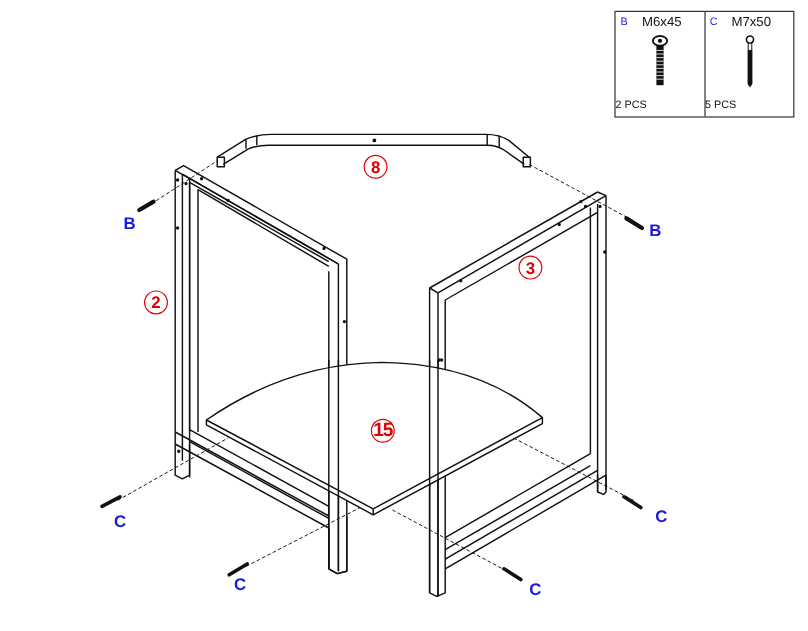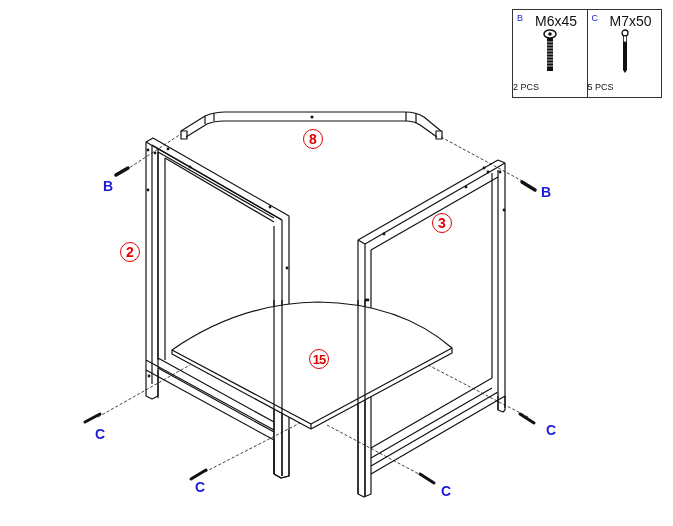--- a/index.html
+++ b/index.html
@@ -2,25 +2,25 @@
 <html><head>
 <meta charset="utf-8">
 <style>
   html, body { margin:0; padding:0; background:#ffffff; }
   body { width:673px; height:526px; position:relative; overflow:hidden; font-family:"Liberation Sans", sans-serif; }
   #diagram { position:absolute; left:0; top:0; }
   .parts-box { position:absolute; left:512px; top:9px; width:150px; height:89px; border:1px solid #333; display:flex; box-sizing:border-box; }
   .parts-cell { flex:1; position:relative; }
   .parts-cell + .parts-cell { border-left:1px solid #333; }
   .cell-letter { position:absolute; left:4px; top:3px; font-size:9px; color:#1a1adb; }
-  .cell-size { position:absolute; left:22px; top:3px; font-size:14px; color:#111; }
+  .cell-size { position:absolute; left:22px; top:3px; font-size:11px; color:#111; }
   .cell-qty { position:absolute; left:0; right:0; bottom:5px; font-size:9px; color:#111; }
   .cell-icon { position:absolute; left:0; right:0; top:18px; height:46px; }
   .callout { position:absolute; width:20px; height:20px; border:1.5px solid #e00000; border-radius:50%; box-sizing:border-box; color:#e00000; font-weight:bold; font-size:14px; display:flex; align-items:center; justify-content:center; font-family:"Liberation Sans", sans-serif; background:#fff; }
-  .callout.wide { font-size:13px; letter-spacing:-1px;text-align:right; }
+  .callout.wide { font-size:16px; letter-spacing:-1px;text-align:right; }
   .hw-label { position:absolute; color:#1a1adb; font-weight:bold; font-size:14px; font-family:"Liberation Sans", sans-serif; }
 </style>
 </head>
 <body>
 
 <svg id="diagram" width="673" height="526" viewBox="0 0 673 526" xmlns="http://www.w3.org/2000/svg">
   <g fill="none" stroke="#111" stroke-width="1.2" stroke-linejoin="round">
 
     <g>
       <path d="M181 131 L205 116 Q214 112 226 112 L405 112 Q416 112 424 117 L441 131"></path>

